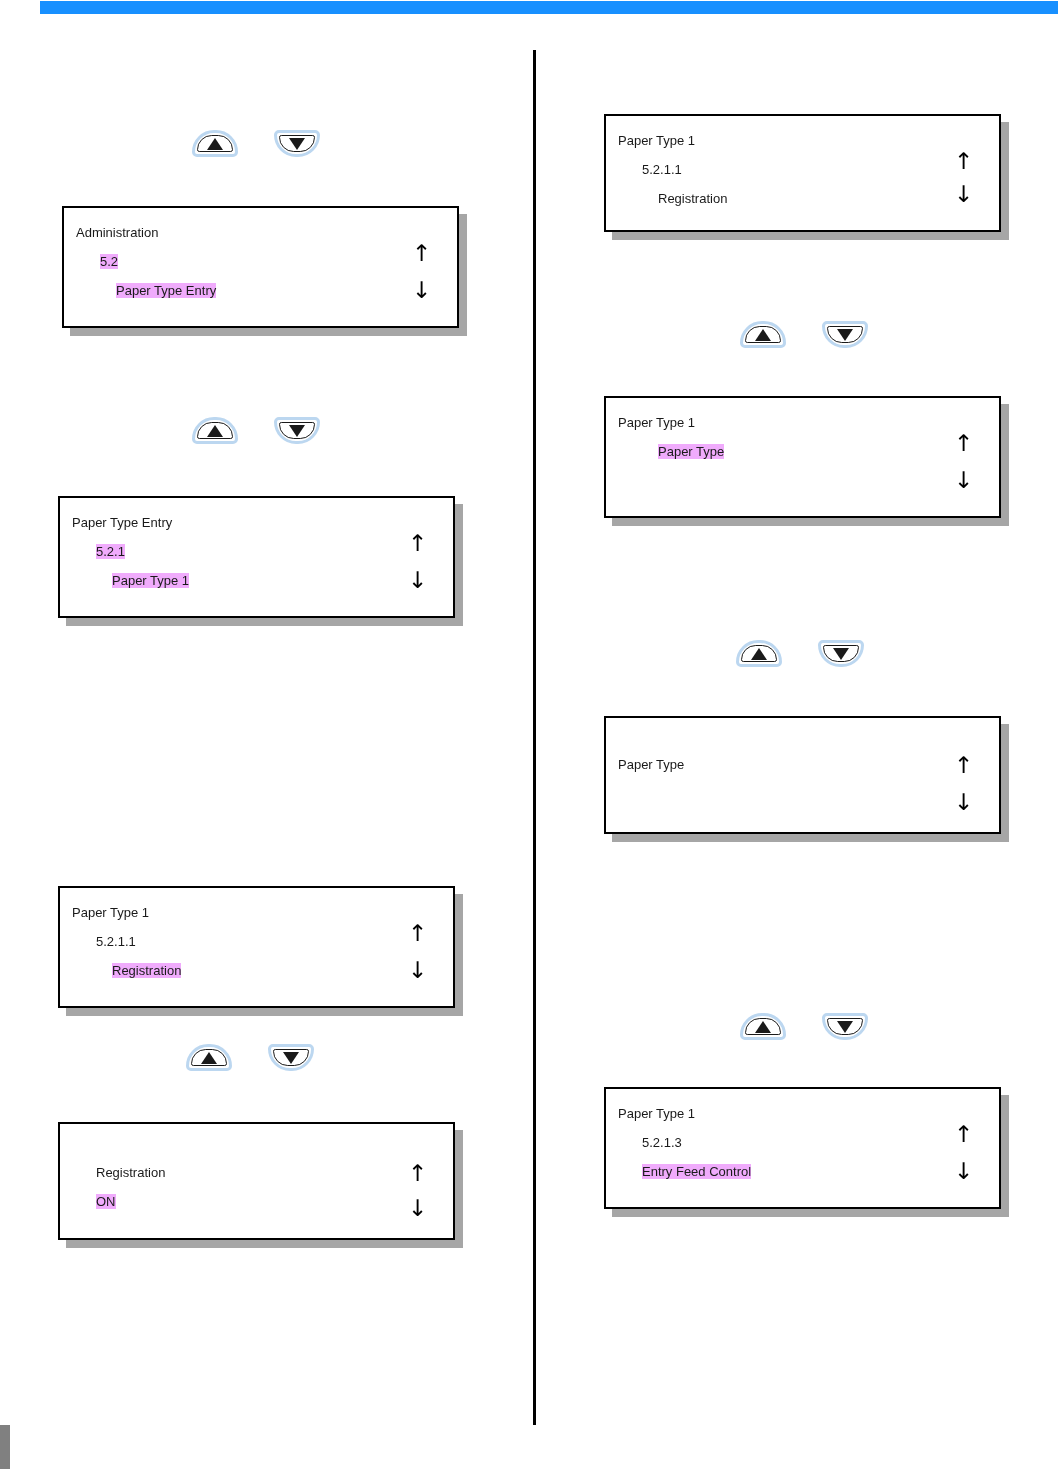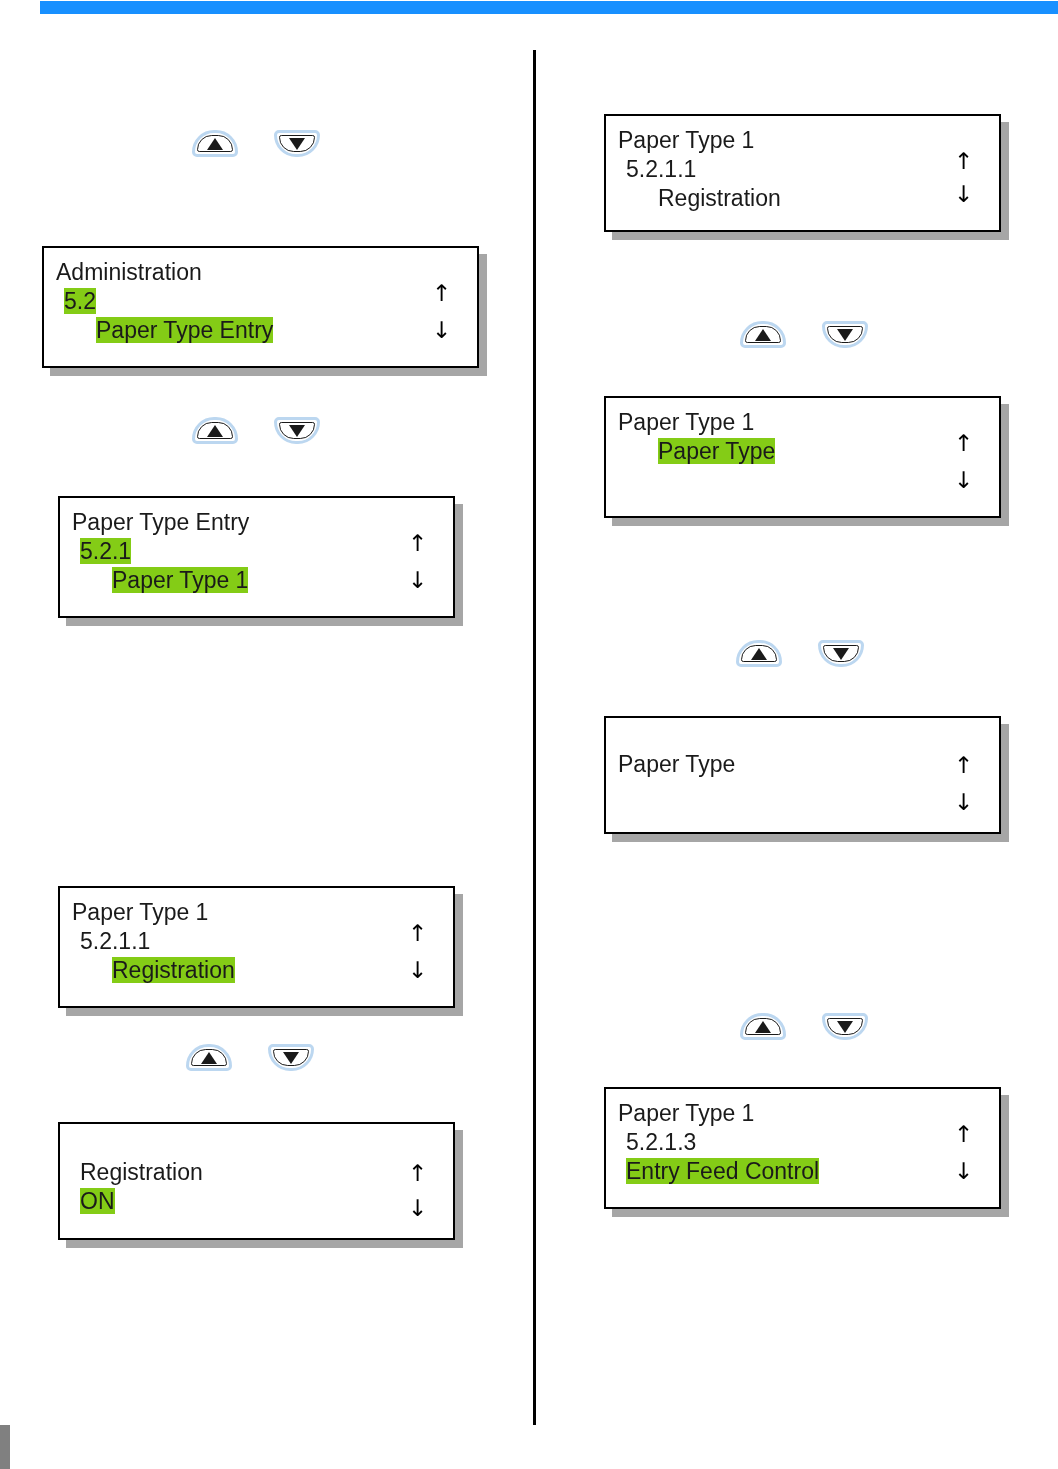--- a/index.html
+++ b/index.html
@@ -121,30 +121,30 @@
     box-shadow: 8px 8px 0 0 #a6a6a6;
   }
   .lcd-body {
     position: relative;
     width: 100%;
     height: 100%;
     padding: 10px 0 0 0;
     box-sizing: border-box;
   }
   .lcd-line {
-    font-size: 23px;
+    font-size: 13px;
     line-height: 29px;
     color: #1a1a1a;
     white-space: pre;
   }
   .lcd-line span.hl {
-    background: #84cc16;
+    background: #f0abfc;
   }
   .ind-0 { padding-left: 12px; }
-  .ind-1 { padding-left: 20px; }
+  .ind-1 { padding-left: 36px; }
   .ind-2 { padding-left: 52px; }
 
   
   .lcd-arrow {
     position: absolute;
     right: 26px;
     font-size: 23px;
     line-height: 1;
     color: #000000;
     font-family: "DejaVu Sans", sans-serif;
@@ -164,21 +164,21 @@
   <div class="btn-pair" style="left:192px; top:130px;">
     <div class="key key-up">
       <div class="tri tri-up"></div>
     </div>
     <div class="key-gap"></div>
     <div class="key key-down">
       <div class="tri tri-down"></div>
     </div>
   </div>
 
-  <div class="lcd" style="left:42px; top:206px; width:437px; height:122px;margin-top:40px;">
+  <div class="lcd" style="left:62px; top:206px; width:397px; height:122px;">
     <div class="lcd-body">
       <div class="lcd-line ind-0"><span>Administration</span></div>
       <div class="lcd-line ind-1"><span class="hl">5.2</span></div>
       <div class="lcd-line ind-2"><span class="hl">Paper Type Entry</span></div>
       <div class="lcd-arrow lcd-arrow-up">↑</div>
       <div class="lcd-arrow lcd-arrow-down">↓</div>
     </div>
   </div>
 
   <div class="btn-pair" style="left:192px; top:417px;">

